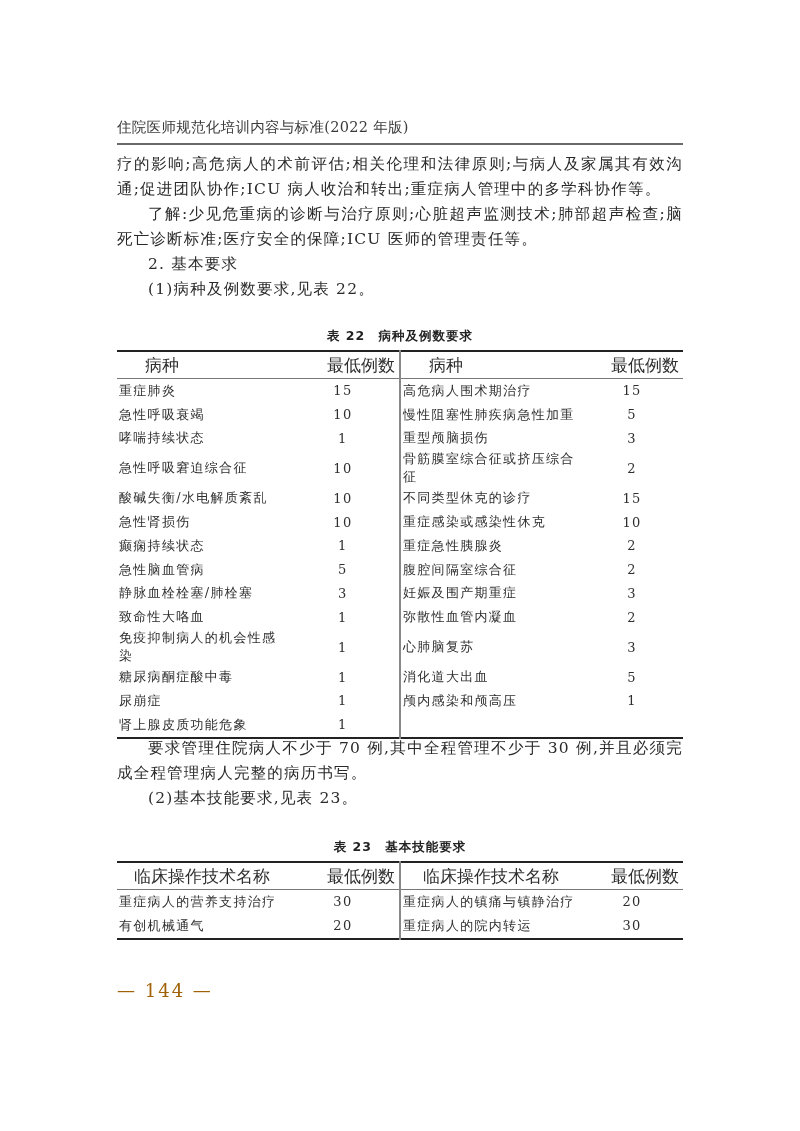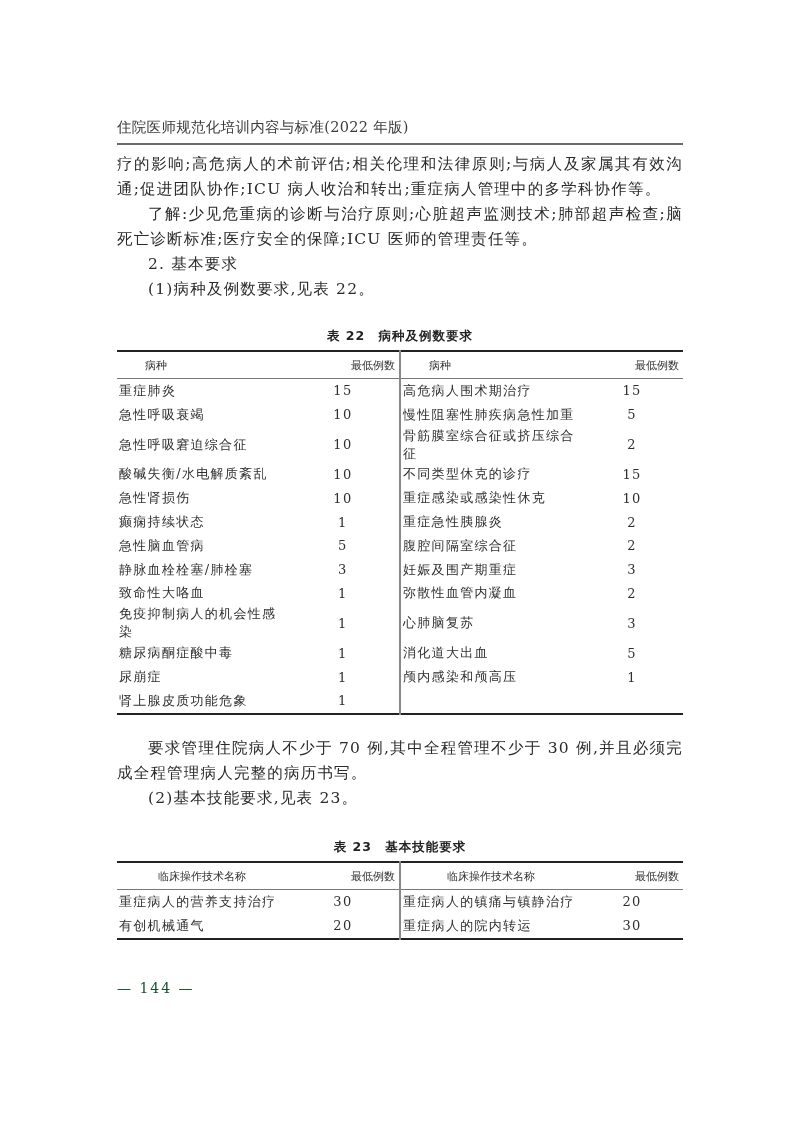--- a/index.html
+++ b/index.html
@@ -4,29 +4,29 @@
 <style>
   html, body { margin:0; padding:0; background:#ffffff; }
   body { width:800px; height:1131px; position:relative; overflow:hidden;
          font-family:"DejaVu Serif", "Liberation Serif", serif; color:#2a2a2a; }
   .running-head { position:absolute; left:117px; top:118px; font-size:14.5px; color:#3a3a3a; letter-spacing:0.3px; }
   .head-rule { position:absolute; left:117px; top:143px; width:566px; height:2px; background:#6a6a6a; }
   .para { position:absolute; left:117px; width:566px; font-size:15.5px; line-height:25px; letter-spacing:1.2px; text-align:justify; }
   .indent { text-indent:31px; }
   .caption { position:absolute; left:117px; width:566px; text-align:center; font-family:"DejaVu Sans","Liberation Sans",sans-serif; font-size:12.5px; font-weight:bold; color:#222; letter-spacing:1px; }
   table.dt { position:absolute; left:117px; width:566px; border-collapse:collapse; font-size:13px; color:#2f2f2f; }
-  table.dt th { font-family:"DejaVu Sans","Liberation Sans",sans-serif; font-weight:normal; font-size:11px; height:26px; border-bottom:1px solid #777; padding:0; }
+  table.dt th { font-family:"DejaVu Sans","Liberation Sans",sans-serif; font-weight:normal; font-size:17px; height:26px; border-bottom:1px solid #777; padding:0; }
   table.dt td { height:23.8px; padding:0; letter-spacing:1.3px; }
   table.dt { border-top:2px solid #222; border-bottom:2px solid #222; }
   .c-name { text-align:left; padding-left:2px !important; }
   .c-num { text-align:center; }
   .sep { border-right:2px solid #888; }
   th.c-name-h { text-align:left; padding-left:28px !important; }
   th.c-num-h { text-align:right; padding-right:4px !important; }
-  .page-num { position:absolute; left:117px; top:980px; font-size:14px; color:#14532d; letter-spacing:2px; }
+  .page-num { position:absolute; left:117px; top:980px; font-size:18px; color:#a16207; letter-spacing:2px; }
 </style>
 </head>
 <body>
 
 <div class="running-head">住院医师规范化培训内容与标准(2022 年版)</div>
 <div class="head-rule"></div>
 
 <div class="para" style="top:152px;">疗的影响;高危病人的术前评估;相关伦理和法律原则;与病人及家属其有效沟通;促进团队协作;ICU 病人收治和转出;重症病人管理中的多学科协作等。</div>
 <div class="para indent" style="top:202px;">了解:少见危重病的诊断与治疗原则;心脏超声监测技术;肺部超声检查;脑死亡诊断标准;医疗安全的保障;ICU 医师的管理责任等。</div>
 <div class="para indent" style="top:252px;">2. 基本要求</div>
@@ -47,20 +47,26 @@
         <td class="c-name">重症肺炎</td>
         <td class="c-num sep">15</td>
         <td class="c-name" style="padding-left: 6px;">高危病人围术期治疗</td>
         <td class="c-num">15</td>
       </tr>
       <tr>
         <td class="c-name">急性呼吸衰竭</td>
         <td class="c-num sep">10</td>
         <td class="c-name" style="padding-left: 6px;">慢性阻塞性肺疾病急性加重</td>
         <td class="c-num">5</td>
+      </tr>
+      <tr>
+        <td class="c-name">哮喘持续状态</td>
+        <td class="c-num sep">1</td>
+        <td class="c-name" style="padding-left: 6px;">重型颅脑损伤</td>
+        <td class="c-num">3</td>
       </tr>
       <tr>
         <td class="c-name">急性呼吸窘迫综合征</td>
         <td class="c-num sep">10</td>
         <td class="c-name" style="padding-left: 6px;">骨筋膜室综合征或挤压综合征</td>
         <td class="c-num">2</td>
       </tr>
       <tr>
         <td class="c-name">酸碱失衡/水电解质紊乱</td>
         <td class="c-num sep">10</td>

